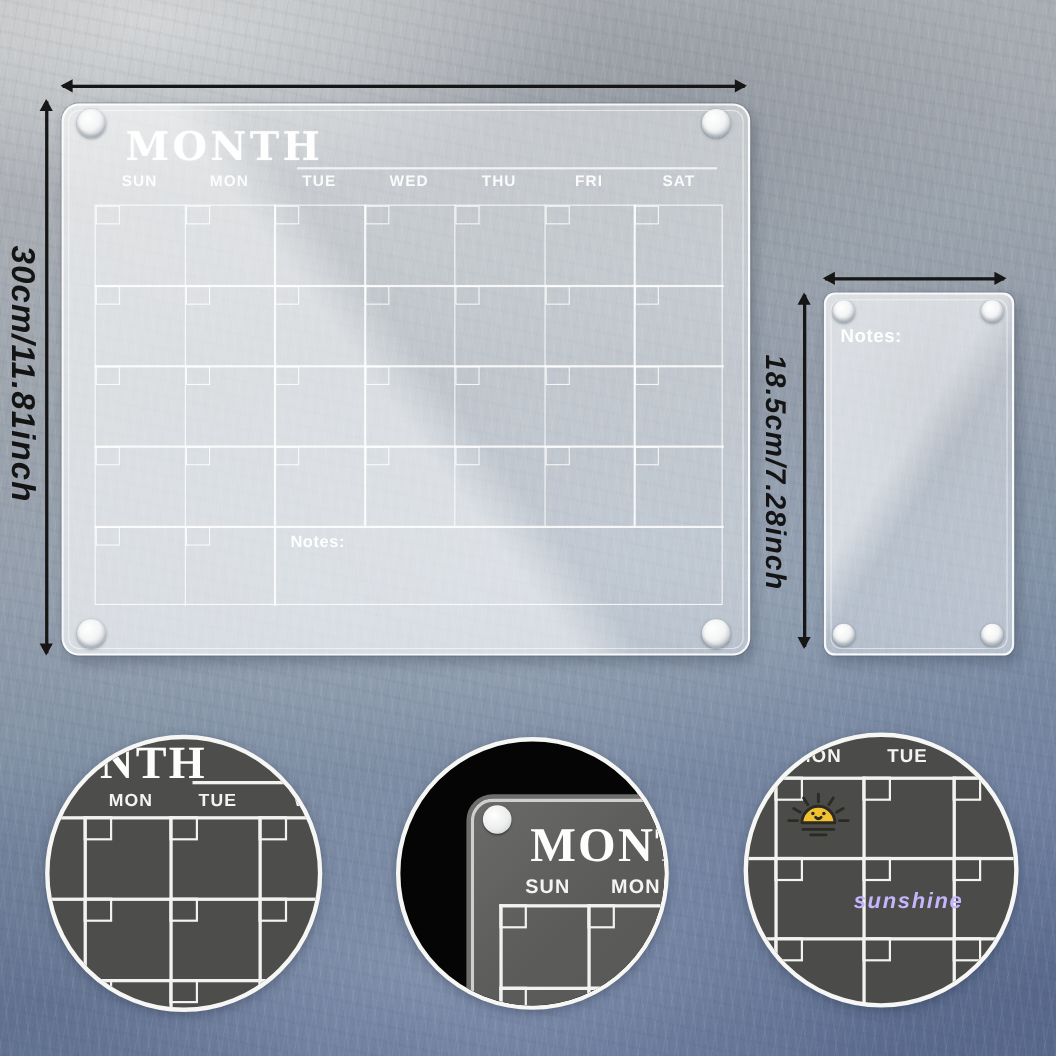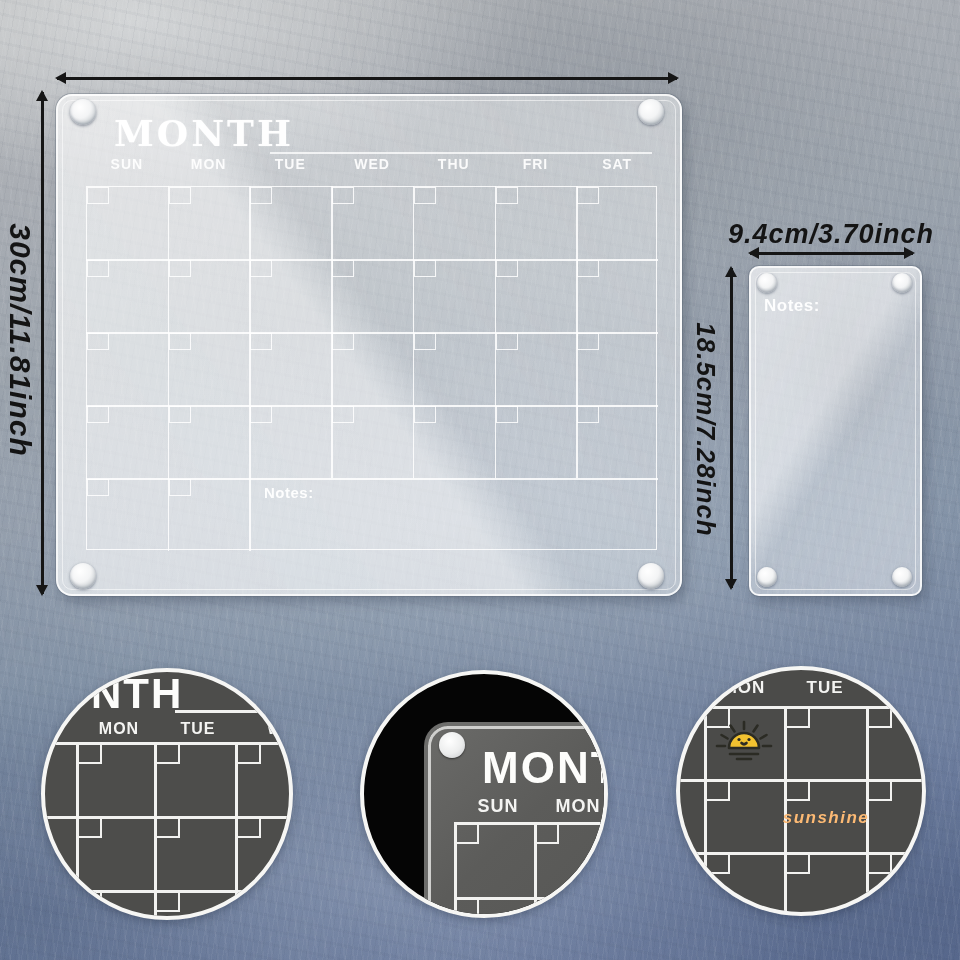--- a/index.html
+++ b/index.html
@@ -77,21 +77,21 @@
   .gframe{position:absolute;border:1.5px solid rgba(255,255,255,0.85);}
   .circle .gl{background:#f2f2f0;}
   .circle .gsq{border-color:#f2f2f0;}
 
   
   .circle{position:absolute;border-radius:50%;border:4px solid #f6f6f4;overflow:hidden;
       box-shadow:0 3px 10px rgba(30,40,60,0.35);}
   .c1{left:41px;top:668px;width:244px;height:244px;background:#4d4d4b;}
   .c2{left:360px;top:670px;width:240px;height:240px;background:#050505;}
   .c3{left:676px;top:666px;width:242px;height:242px;background:#4b4b49;}
-  .circle .serif{position:absolute;color:#fdfdfb;font-family:Liberation Sans, sans-serif;
+  .circle .serif{position:absolute;color:#fdfdfb;font-family:Liberation Serif, serif;
       font-weight:bold;white-space:nowrap;}
   .circle .day{position:absolute;color:#f4f4f2;font-weight:bold;letter-spacing:1px;
       transform:translateX(-50%);white-space:nowrap;}
   .c2-board{position:absolute;left:64px;top:52px;width:230px;height:230px;
       background:linear-gradient(135deg,#6a6a68 0%,#5c5c5a 40%,#555553 100%);
       border:3px solid #cfcfcd;border-radius:20px 0 0 0;
       box-shadow:0 0 0 4px rgba(115,115,113,0.95);}
   .c2-hole{position:absolute;width:26px;height:26px;border-radius:50%;
       background:radial-gradient(circle at 40% 35%, #ffffff 0%, #eceded 55%, #c4c6c8 100%);
       box-shadow:0 1px 2px rgba(0,0,0,0.5);}
@@ -177,21 +177,20 @@
         <div class="gsq" style="left: 246.143px; top: 220px; width: 20px; height: 15px; border-width: 1.5px;"></div>
         <div class="gsq" style="left: 327.857px; top: 220px; width: 20px; height: 15px; border-width: 1.5px;"></div>
         <div class="gsq" style="left: 409.571px; top: 220px; width: 20px; height: 15px; border-width: 1.5px;"></div>
         <div class="gsq" style="left: 491.286px; top: 220px; width: 20px; height: 15px; border-width: 1.5px;"></div>
         <div class="gsq" style="left: 1px; top: 293px; width: 20px; height: 15px; border-width: 1.5px;"></div>
         <div class="gsq" style="left: 82.7143px; top: 293px; width: 20px; height: 15px; border-width: 1.5px;"></div>
       </div>
     <div class="notes-lbl" style="left:206px;top:388px;font-size:15px;">Notes:</div>
   </div>
 
-  <div class="dim" style="left:706px;top:219px;width:250px;font-size:27px;">9.4cm/3.70inch</div>
   <div class="arr h" style="left:750px;top:252px;width:163px;"></div>
   <div class="dim" style="left:545px;top:414px;width:320px;font-size:26px;transform:rotate(90deg);">18.5cm/7.28inch</div>
   <div class="arr v" style="left:730px;top:268px;height:320px;"></div>
 
   <div class="board small">
     <div class="hole" style="left:6px;top:5px;"></div>
     <div class="hole" style="left:141px;top:5px;"></div>
     <div class="hole" style="left:6px;top:299px;"></div>
     <div class="hole" style="left:141px;top:299px;"></div>
     <div class="notes-lbl" style="left:13px;top:28px;font-size:17px;">Notes:</div>
@@ -271,15 +270,15 @@
         <line x1="-27" y1="4" x2="-19" y2="4"></line>
         <line x1="19" y1="4" x2="27" y2="4"></line>
         <path d="M -15 6 A 15 15 0 1 1 15 6 Z" fill="#f2c230" stroke-linejoin="round"></path>
         <line x1="-14" y1="12" x2="14" y2="12"></line>
         <line x1="-7" y1="17" x2="7" y2="17"></line>
         <path d="M -2.5 1 Q 0 3.5 2.5 1"></path>
       </g>
       <circle cx="-5" cy="-2.5" r="1.6" fill="#2b2b24"></circle>
       <circle cx="5" cy="-2.5" r="1.6" fill="#2b2b24"></circle>
     </svg>
-    <div class="sunshine" style="left:146px;top:138px;font-size:17px;color:#fdba74;">sunshine</div>
+    <div class="sunshine" style="left:146px;top:138px;font-size:20px;color:#c4b5fd;">sunshine</div>
   </div>
 </div>
 
 </body></html>

